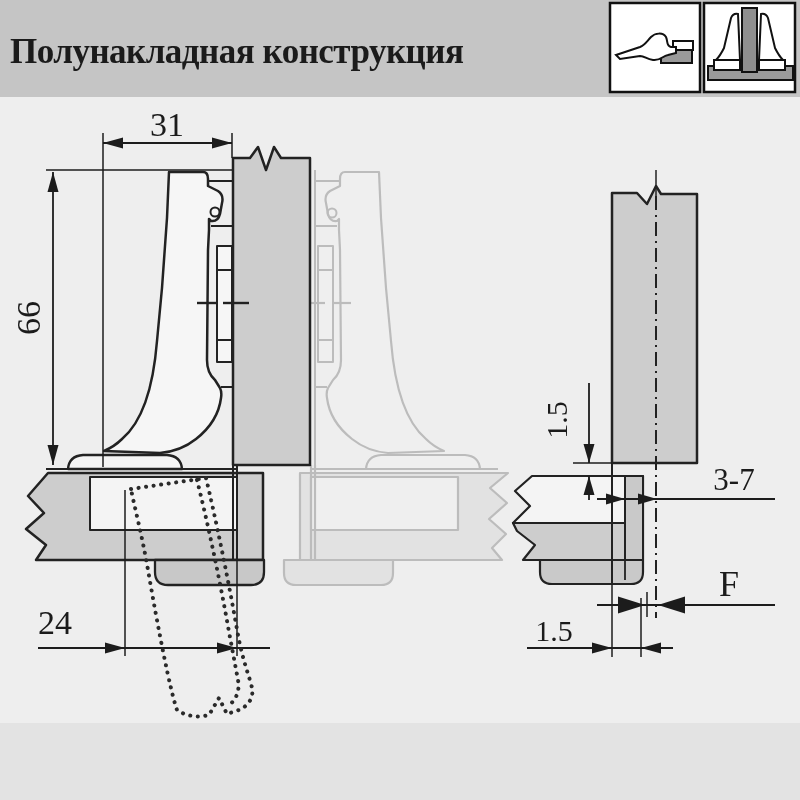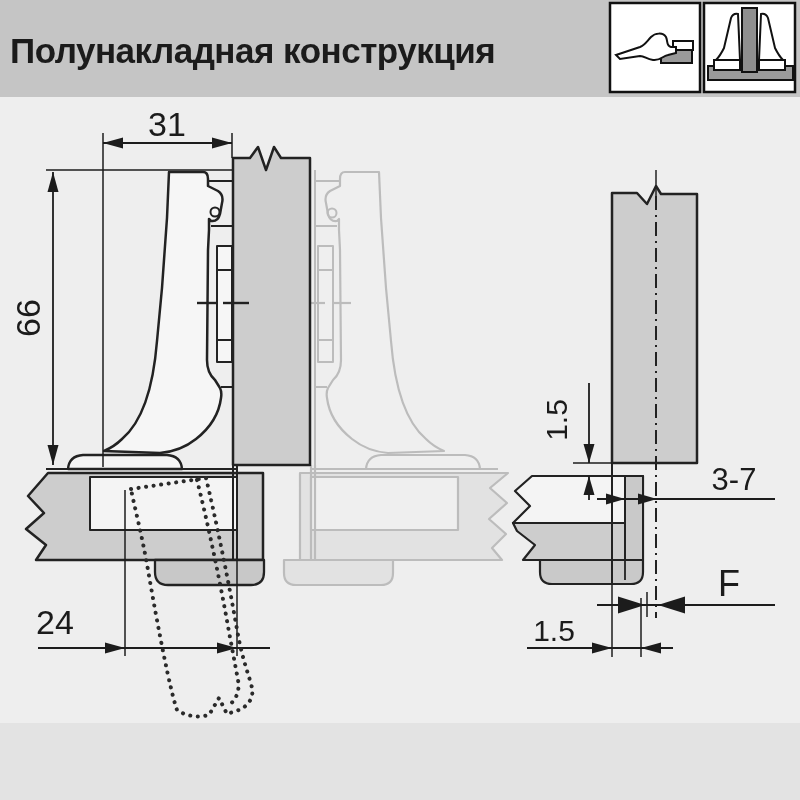--- a/index.html
+++ b/index.html
@@ -1,17 +1,17 @@
 <!DOCTYPE html>
 <html><head>
 <meta charset="utf-8">
 <style>
   html,body{margin:0;padding:0;background:#dcdcdc;}
   #screen{position:relative;width:800px;height:800px;background:#eeeeee;overflow:hidden;
-          font-family:Liberation Sans, sans-serif;}
+          font-family:Liberation Serif, serif;}
   svg{display:block;}
   text{fill:#1b1b1b;}
   .title-text{font-weight:bold;font-size:35px;letter-spacing:-0.5px;}
   .dim{font-size:34px;}
   .dim-s{font-size:30px;}
   .dim-m{font-size:31px;}
   .dim-f{font-size:36px;}
 </style>
 </head>
 <body>

